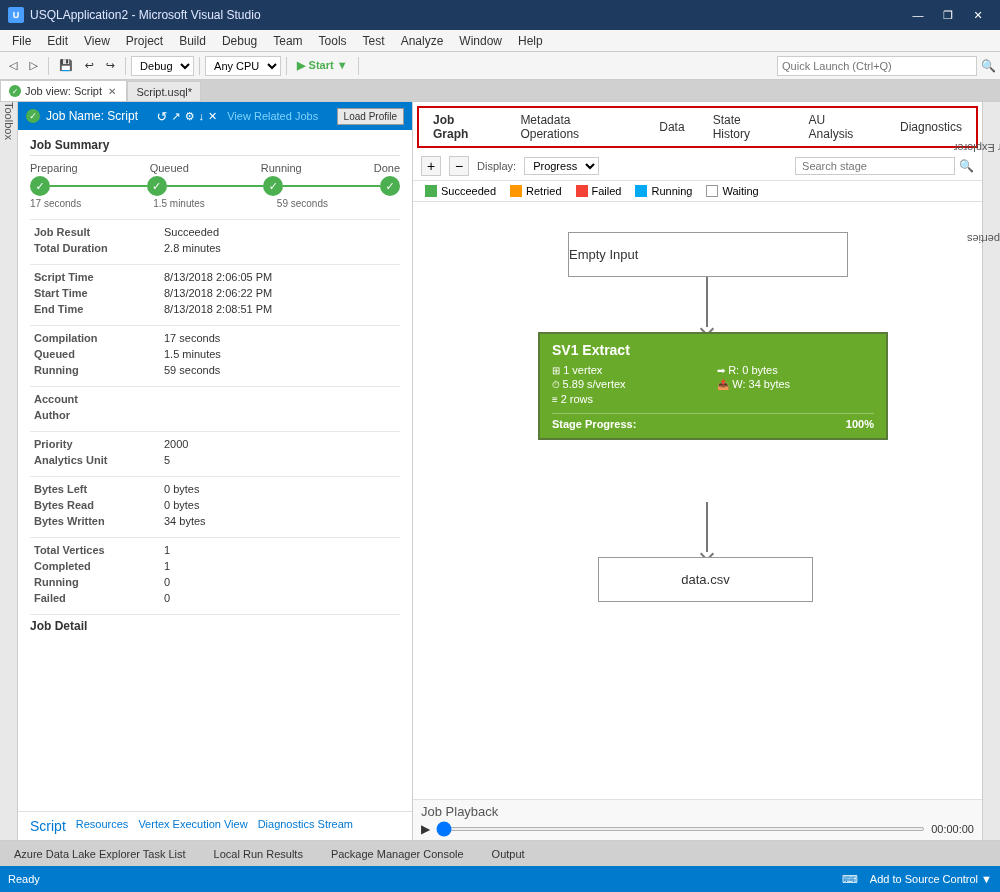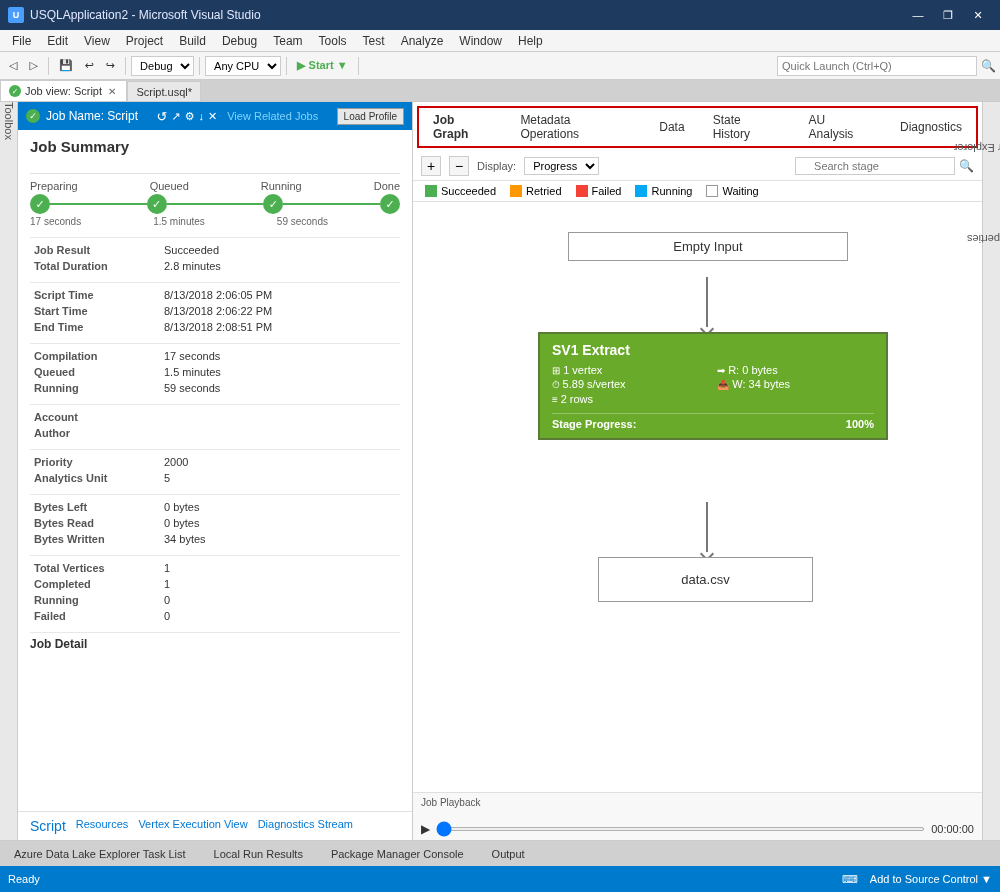--- a/index.html
+++ b/index.html
@@ -141,21 +141,21 @@
         <button style="background:transparent;border:none;color:white;cursor:pointer;font-size:11px;">↗</button>
         <button style="background:transparent;border:none;color:white;cursor:pointer;font-size:11px;">⚙</button>
         <button style="background:transparent;border:none;color:white;cursor:pointer;font-size:11px;">↓</button>
         <button style="background:transparent;border:none;color:white;cursor:pointer;font-size:11px;">✕</button>
       </div>
       <span style="background:transparent;border:none;color:#7dd3fc;cursor:pointer;font-size:11px;margin-left:4px;">View Related Jobs</span>
       <button style="background:#e8e8e8;border:1px solid #999;padding:2px 6px;font-size:10px;cursor:pointer;margin-left:auto;color:#333;">Load Profile</button>
     </div>
 
     <div style="overflow-y:auto;flex:1;padding:8px 12px;">
-      <div style="font-size:15px;font-weight:bold;color:#333;margin-bottom:6px;padding-bottom:18px;border-bottom:1px solid #e0e0e0;">Job Summary</div>
+      <div style="font-size:12px;font-weight:bold;color:#333;margin-bottom:6px;padding-bottom:3px;border-bottom:1px solid #e0e0e0;">Job Summary</div>
 
       <div style="margin-bottom:10px;">
         <div style="display:flex;justify-content:space-between;margin-bottom:2px;font-size:11px;color:#555;">
           <span>Preparing</span>
           <span>Queued</span>
           <span>Running</span>
           <span>Done</span>
         </div>
         <div style="display:flex;align-items:center;position:relative;">
           <div style="width:20px;height:20px;border-radius:50%;background:#4caf50;display:flex;align-items:center;justify-content:center;color:white;font-size:11px;z-index:1;">✓</div>
@@ -326,21 +326,21 @@
     <div style="display:flex;align-items:center;padding:4px 8px;gap:8px;border-bottom:1px solid #e0e0e0;">
       <button style="width:20px;height:20px;border:1px solid #ccc;background:#f5f5f5;cursor:pointer;font-size:14px;display:flex;align-items:center;justify-content:center;">+</button>
       <button style="width:20px;height:20px;border:1px solid #ccc;background:#f5f5f5;cursor:pointer;font-size:14px;display:flex;align-items:center;justify-content:center;">−</button>
       <span style="font-size:11px;color:#555;">Display:</span>
       <select style="border:1px solid #ccc;font-size:11px;padding:1px 4px;background:white;">
         <option>Progress</option>
         <option>Time</option>
         <option>Data</option>
       </select>
       <div style="margin-left:auto;display:flex;align-items:center;gap:4px;">
-        <input style="border: 1px solid rgb(204, 204, 204); padding: 2px 18px; font-size: 11px; width: 160px;" placeholder="Search stage">
+        <input style="border: 1px solid rgb(204, 204, 204); padding: 2px 6px; font-size: 11px; width: 160px;" placeholder="Search stage">
         <span style="cursor:pointer;font-size:12px;">🔍</span>
       </div>
     </div>
 
     <div style="display:flex;align-items:center;gap:14px;padding:4px 12px;font-size:11px;border-bottom:1px solid #e0e0e0;">
       <div style="display:flex;align-items:center;gap:4px;">
         <div style="width:12px;height:12px;background:#4caf50;"></div>
         <span>Succeeded</span>
       </div>
       <div style="display:flex;align-items:center;gap:4px;">
@@ -356,21 +356,21 @@
         <span>Running</span>
       </div>
       <div style="display:flex;align-items:center;gap:4px;">
         <div style="width:12px;height:12px;background:white;border:1px solid #999;"></div>
         <span>Waiting</span>
       </div>
     </div>
 
     <div style="flex:1;position:relative;overflow:auto;background:white;">
 
-      <div style="position:absolute;top:30px;left:155px;width:280px;height:29px;border:1px solid #999;background:white;display:flex;align-items:center;justify-content:center;font-size:13px;color:#333;">
+      <div style="position:absolute;top:30px;left:155px;width:280px;height:45px;border:1px solid #999;background:white;display:flex;align-items:center;font-size:13px;color:#333;">
         <span>Empty Input</span>
       </div>
 
       <div style="position:absolute;top:75px;left:293px;width:2px;height:50px;background:#777;"></div>
       <div style="position:absolute;top:122px;left:289px;width:10px;height:10px;border-right:2px solid #777;border-bottom:2px solid #777;transform:rotate(45deg);"></div>
 
       <div style="position:absolute;top:130px;left:125px;width:350px;border:2px solid #5a7a3a;background:#6aaa2a;padding:8px 12px;">
         <div style="font-size:14px;font-weight:bold;color:white;margin-bottom:6px;">SV1 Extract</div>
         <div style="display:grid;grid-template-columns:1fr 1fr;gap:2px 8px;font-size:11px;color:white;">
           <span>
@@ -402,21 +402,21 @@
 
       <div style="position:absolute;top:300px;left:293px;width:2px;height:50px;background:#777;"></div>
       <div style="position:absolute;top:347px;left:289px;width:10px;height:10px;border-right:2px solid #777;border-bottom:2px solid #777;transform:rotate(45deg);"></div>
 
       <div style="position:absolute;top:355px;left:185px;width:215px;height:45px;border:1px solid #999;background:white;display:flex;align-items:center;justify-content:center;font-size:13px;color:#333;">
         <span>data.csv</span>
       </div>
     </div>
 
     <div style="border-top:1px solid #e0e0e0;padding:4px 8px;background:#f8f8f8;flex-shrink:0;">
-      <div style="font-size:10px;color:#555;margin-bottom:14px;">Job Playback</div>
+      <div style="font-size:13px;color:#555;margin-bottom:3px;">Job Playback</div>
       <div style="display:flex;align-items:center;gap:6px;">
         <button style="background:transparent;border:none;cursor:pointer;color:#333;font-size:12px;">▶</button>
         <input type="range" min="0" max="100" value="0" style="flex: 1 1 0%; height: 4px;">
         <span style="font-size:11px;color:#333;white-space:nowrap;">00:00:00</span>
       </div>
     </div>
   </div>
 
   <div class="right-sidebar">
     <span style="transform:rotate(90deg);font-size:11px;color:#555;cursor:pointer;">Server Explorer</span>

